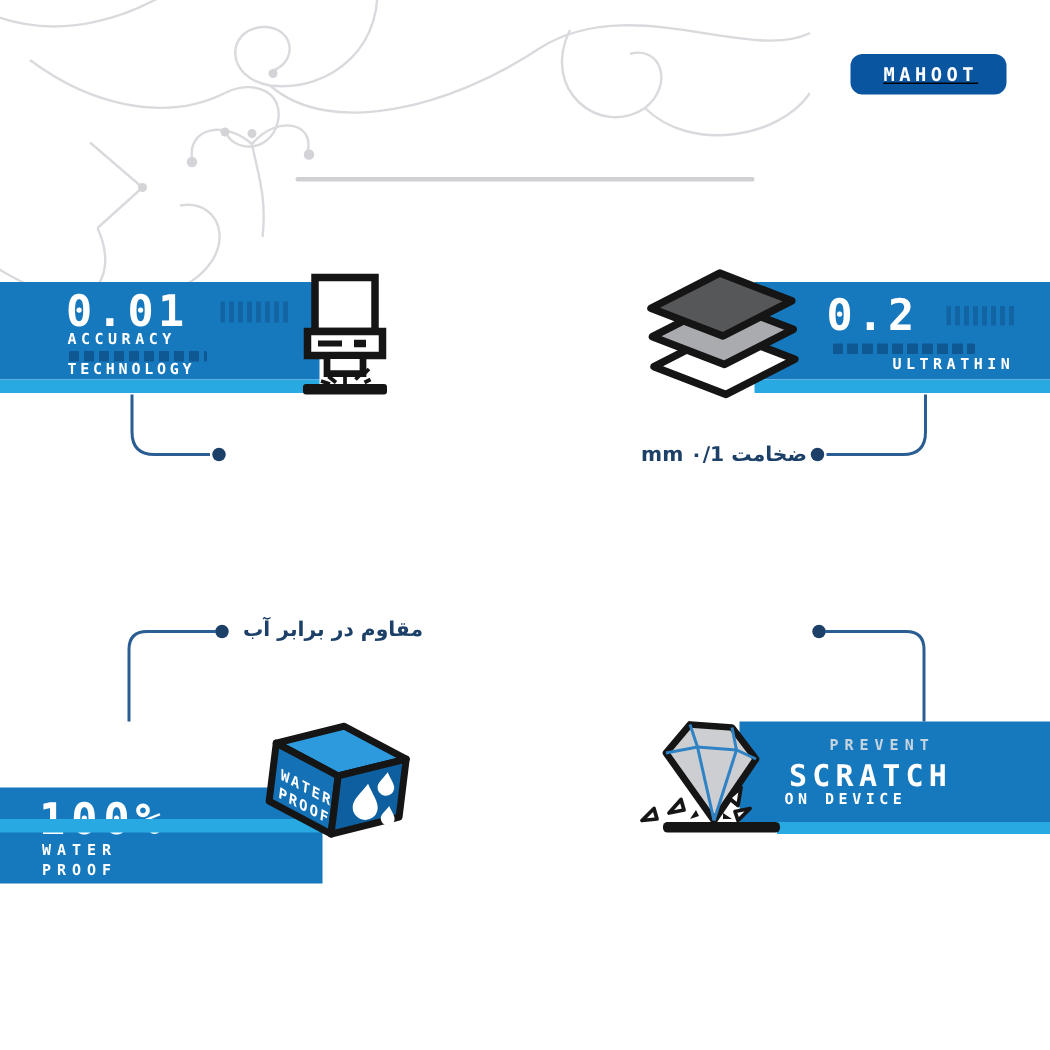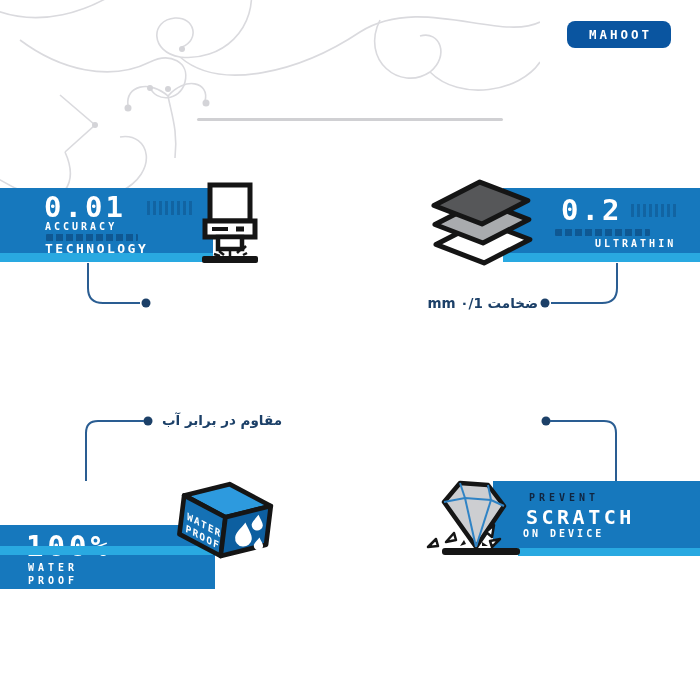--- a/index.html
+++ b/index.html
@@ -2,39 +2,39 @@
 <html><head>
 <meta charset="utf-8">
 <style>
   html,body{margin:0;padding:0;background:#ffffff;}
   .stage{position:relative;width:700px;height:700px;background:#ffffff;overflow:hidden;
          font-family:"Liberation Sans",sans-serif;}
   .abs{position:absolute;}
   
   .ornament{position:absolute;left:0;top:0;pointer-events:none;}
   
-  .logo{position:absolute;left:567px;top:21px;width:104px;height:27px;background:#0a55a0;
-        border-radius:8px;display:flex;align-items:center;justify-content:center;}
+  .logo{position:absolute;left:567px;top:36px;width:104px;height:27px;background:#0a55a0;
+        border-radius:8px;display:flex;align-items:center;justify-content:center;text-decoration:underline;}
   .logo span{color:#fff;font-size:12.5px;font-weight:bold;letter-spacing:3px;
         font-family:"DejaVu Sans Mono",monospace;padding-left:3px;}
   
   .title{position:absolute;left:0;top:77px;width:700px;text-align:center;color:#173e6b;
          font-size:21px;font-weight:bold;font-family:"DejaVu Sans",sans-serif;}
   .divider{position:absolute;left:197px;top:118px;width:306px;height:3px;background:#d0d0d3;border-radius:2px;}
   
   .banner{position:absolute;background:#1678bd;z-index:1;text-align:center;}
   .strip{position:absolute;background:#29a9e1;z-index:1;}
   .tech{font-family:"DejaVu Sans Mono",monospace;font-weight:bold;color:#ffffff;
         white-space:nowrap;line-height:1;}
   .big-num{font-size:29px;letter-spacing:3px;}
   .lbl{font-size:10px;letter-spacing:3px;}
-  .lbl-sm{font-size:13px;letter-spacing:2.5px;}
+  .lbl-sm{font-size:10px;letter-spacing:2.5px;}
   .watermark{position:absolute;background:repeating-linear-gradient(90deg,rgba(9,62,112,.55) 0 7px,rgba(9,62,112,0) 7px 10px);border-radius:1px;}
   .ticks{position:absolute;background:repeating-linear-gradient(90deg,rgba(9,62,112,.35) 0 3px,rgba(9,62,112,0) 3px 6px);}
-  .prevent{color:#0f172a;opacity:.85;}
+  .prevent{color:#e5e5e5;opacity:.85;margin-left:24px;}
   
   .caption{position:absolute;white-space:nowrap;color:#1c4068;font-weight:bold;font-size:13.5px;
            font-family:"DejaVu Sans",sans-serif;z-index:2;}
   .connector{position:absolute;z-index:2;}
   .icon{position:absolute;z-index:5;}
 </style>
 </head>
 <body>
 
 <div class="stage">
@@ -96,21 +96,21 @@
     </g>
     <rect x="1" y="74" width="56" height="7" rx="2" fill="#151515"></rect>
   </svg>
 
   <svg class="connector" style="left:80px;top:258px;" width="80" height="52" viewBox="0 0 80 52">
     <path d="M8,5 V30 Q8,45 23,45 H60" stroke="#2a5d92" stroke-width="2" fill="none"></path>
     <circle cx="66" cy="45" r="4.5" fill="#1c4068"></circle>
   </svg>
 
   <div class="banner" style="left:503px;top:188px;width:197px;height:65px;">
-    <span class="abs tech big-num" style="left:58px;top:8px;">0.2</span>
+    <span class="abs tech big-num" style="left:48px;top:8px;">0.2</span>
     <div class="ticks" style="left:128px;top:16px;width:45px;height:13px;"></div>
     <div class="watermark" style="left:52px;top:41px;width:95px;height:7px;"></div>
     <span class="abs tech lbl" style="left:51px;top:51px;margin-left:41px;">ULTRATHIN</span>
   </div>
   <div class="strip" style="left:503px;top:253px;width:197px;height:9px;"></div>
 
   <svg class="icon" style="left:429px;top:179px;" width="106" height="90" viewBox="0 0 106 90">
     <g transform="rotate(-3 53 45)" stroke="#151515" stroke-width="5" stroke-linejoin="round">
       <polygon points="53,42 100,63 53,84 6,63" fill="#ffffff"></polygon>
       <polygon points="53,22 100,43 53,64 6,43" fill="#a9abae"></polygon>

